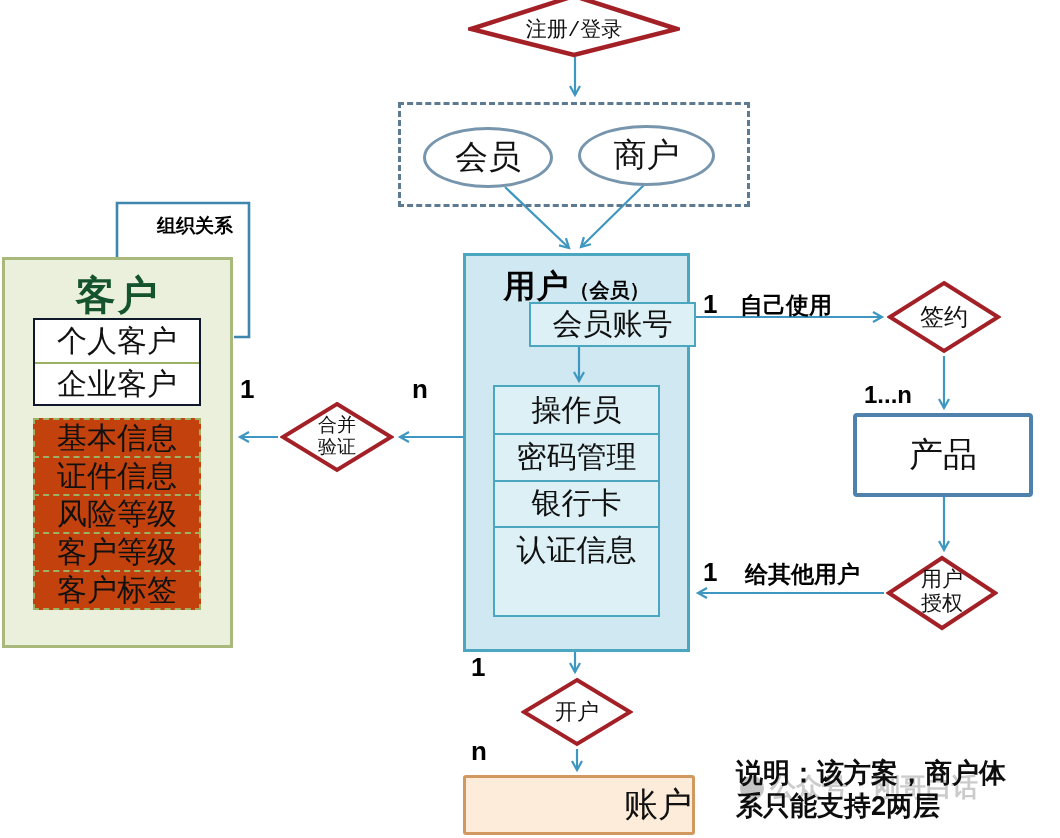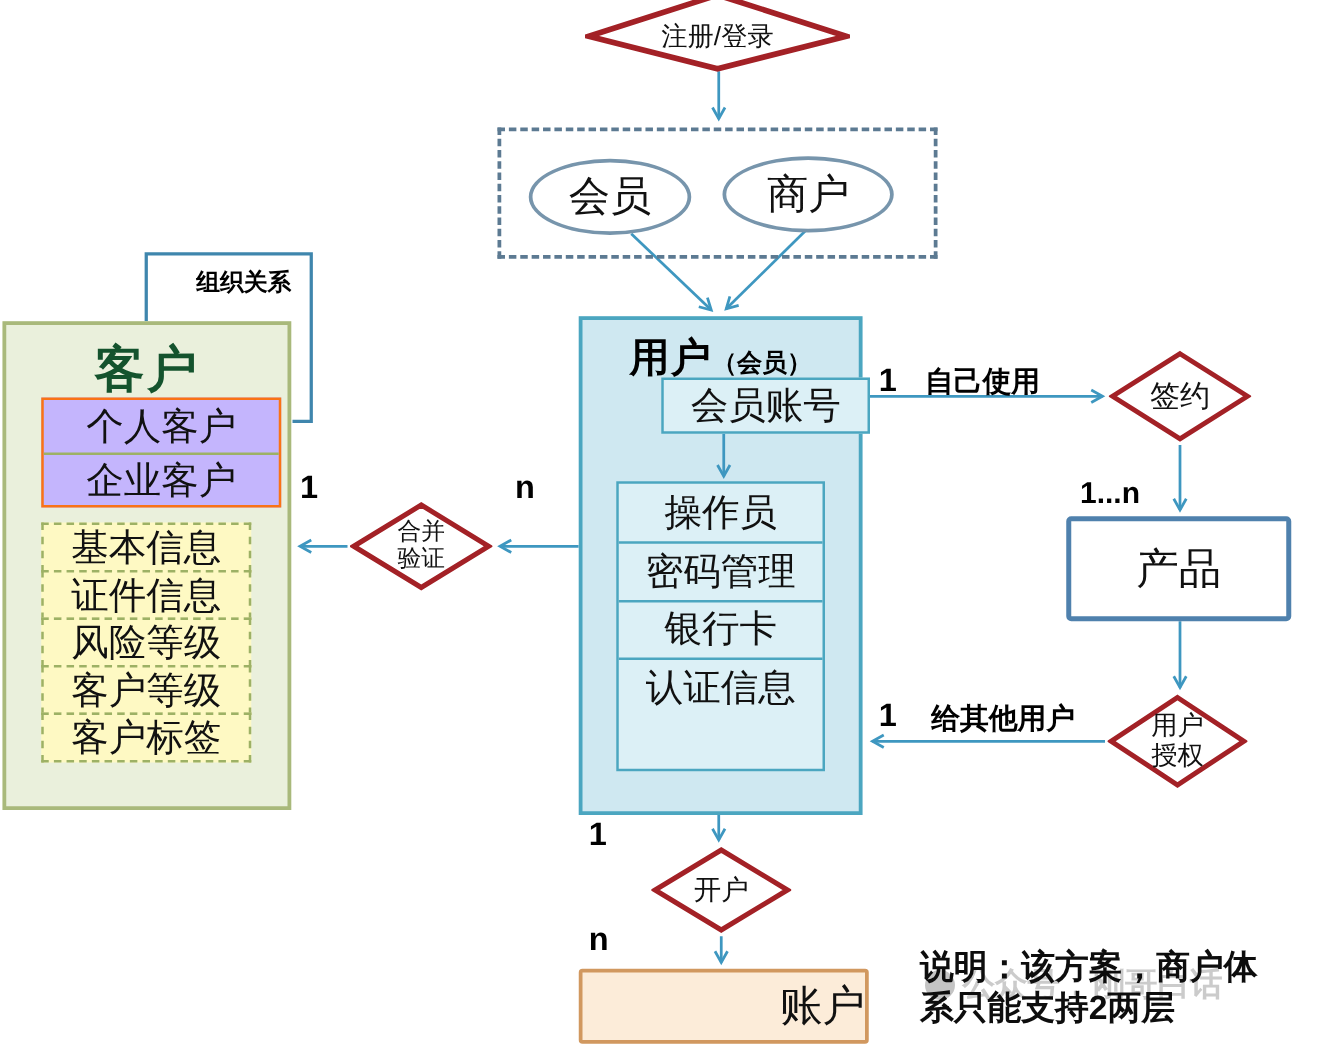--- a/index.html
+++ b/index.html
@@ -1,21 +1,21 @@
 <!DOCTYPE html>
 <html><head>
 <meta charset="utf-8">
 <style>
   html,body{margin:0;padding:0;background:#ffffff;}
   .stage{
     position:relative;width:1060px;height:838px;background:#ffffff;overflow:hidden;
     font-family:"Liberation Sans","DejaVu Sans",sans-serif;
   }
   .wires{position:absolute;left:0;top:0;width:1060px;height:838px;z-index:1;}
-  .serif{font-family:Liberation Sans, sans-serif;}
+  .serif{font-family:Liberation Mono, monospace;}
   .abs{position:absolute;}
   
   .user-box{
     left:463px;top:253px;width:227px;height:399px;
     background:#cfe8f1;border:3px solid #4ba6c0;box-sizing:border-box;z-index:2;
   }
   .user-title{margin-top:9px;text-align:center;font-weight:bold;color:#000000;}
   .user-title .t-main{font-size:32px;letter-spacing:1px;}
   .user-title .t-sub{font-size:20px;}
   .field-box{
@@ -29,32 +29,32 @@
     height:46.4px;box-sizing:border-box;display:flex;align-items:center;justify-content:center;
     border-top:2px solid #4ba6c0;font-size:30px;color:#111;
   }
   .stack .row:first-child{border-top:none;}
   .customer-box{
     left:2px;top:257px;width:231px;height:391px;
     background:#eaf0dc;border:3px solid #a9b97b;box-sizing:border-box;z-index:2;
   }
   .customer-title{margin-top:8px;text-align:center;font-weight:bold;font-size:40px;color:#14532d;letter-spacing:2px;}
   .subtype-box{
-    position:absolute;left:28px;top:58px;width:192px;height:88px;
-    border:2px solid #f97316;box-sizing:border-box;background:#c4b5fd;
+    position:absolute;left:28px;top:58px;width:168px;height:88px;
+    border:2px solid #0f172a;box-sizing:border-box;background:#ffffff;
   }
   .subtype-box .row{
     height:42px;box-sizing:border-box;display:flex;align-items:center;justify-content:center;
     font-size:30px;color:#111;border-top:2px solid #9db165;
   }
   .subtype-box .row:first-child{border-top:none;}
   .attr-list{position:absolute;left:28px;top:158px;width:168px;}
   .attr-row{
     height:40px;margin-top:-2px;box-sizing:border-box;
-    border:2px dashed #9db165;background:#fef9c3;
+    border:2px dashed #9db165;background:#c2410c;
     display:flex;align-items:center;justify-content:center;font-size:30px;color:#111;
   }
   .attr-row:first-child{margin-top:0;}
   .product-box{
     left:853px;top:413px;width:180px;height:84px;background:#ffffff;
     border:4px solid #4f81ad;border-radius:4px;box-sizing:border-box;z-index:2;
     display:flex;align-items:center;justify-content:center;font-size:34px;color:#111;
   }
   .account-box{
     left:463px;top:775px;width:232px;height:60px;background:#fcecd9;

